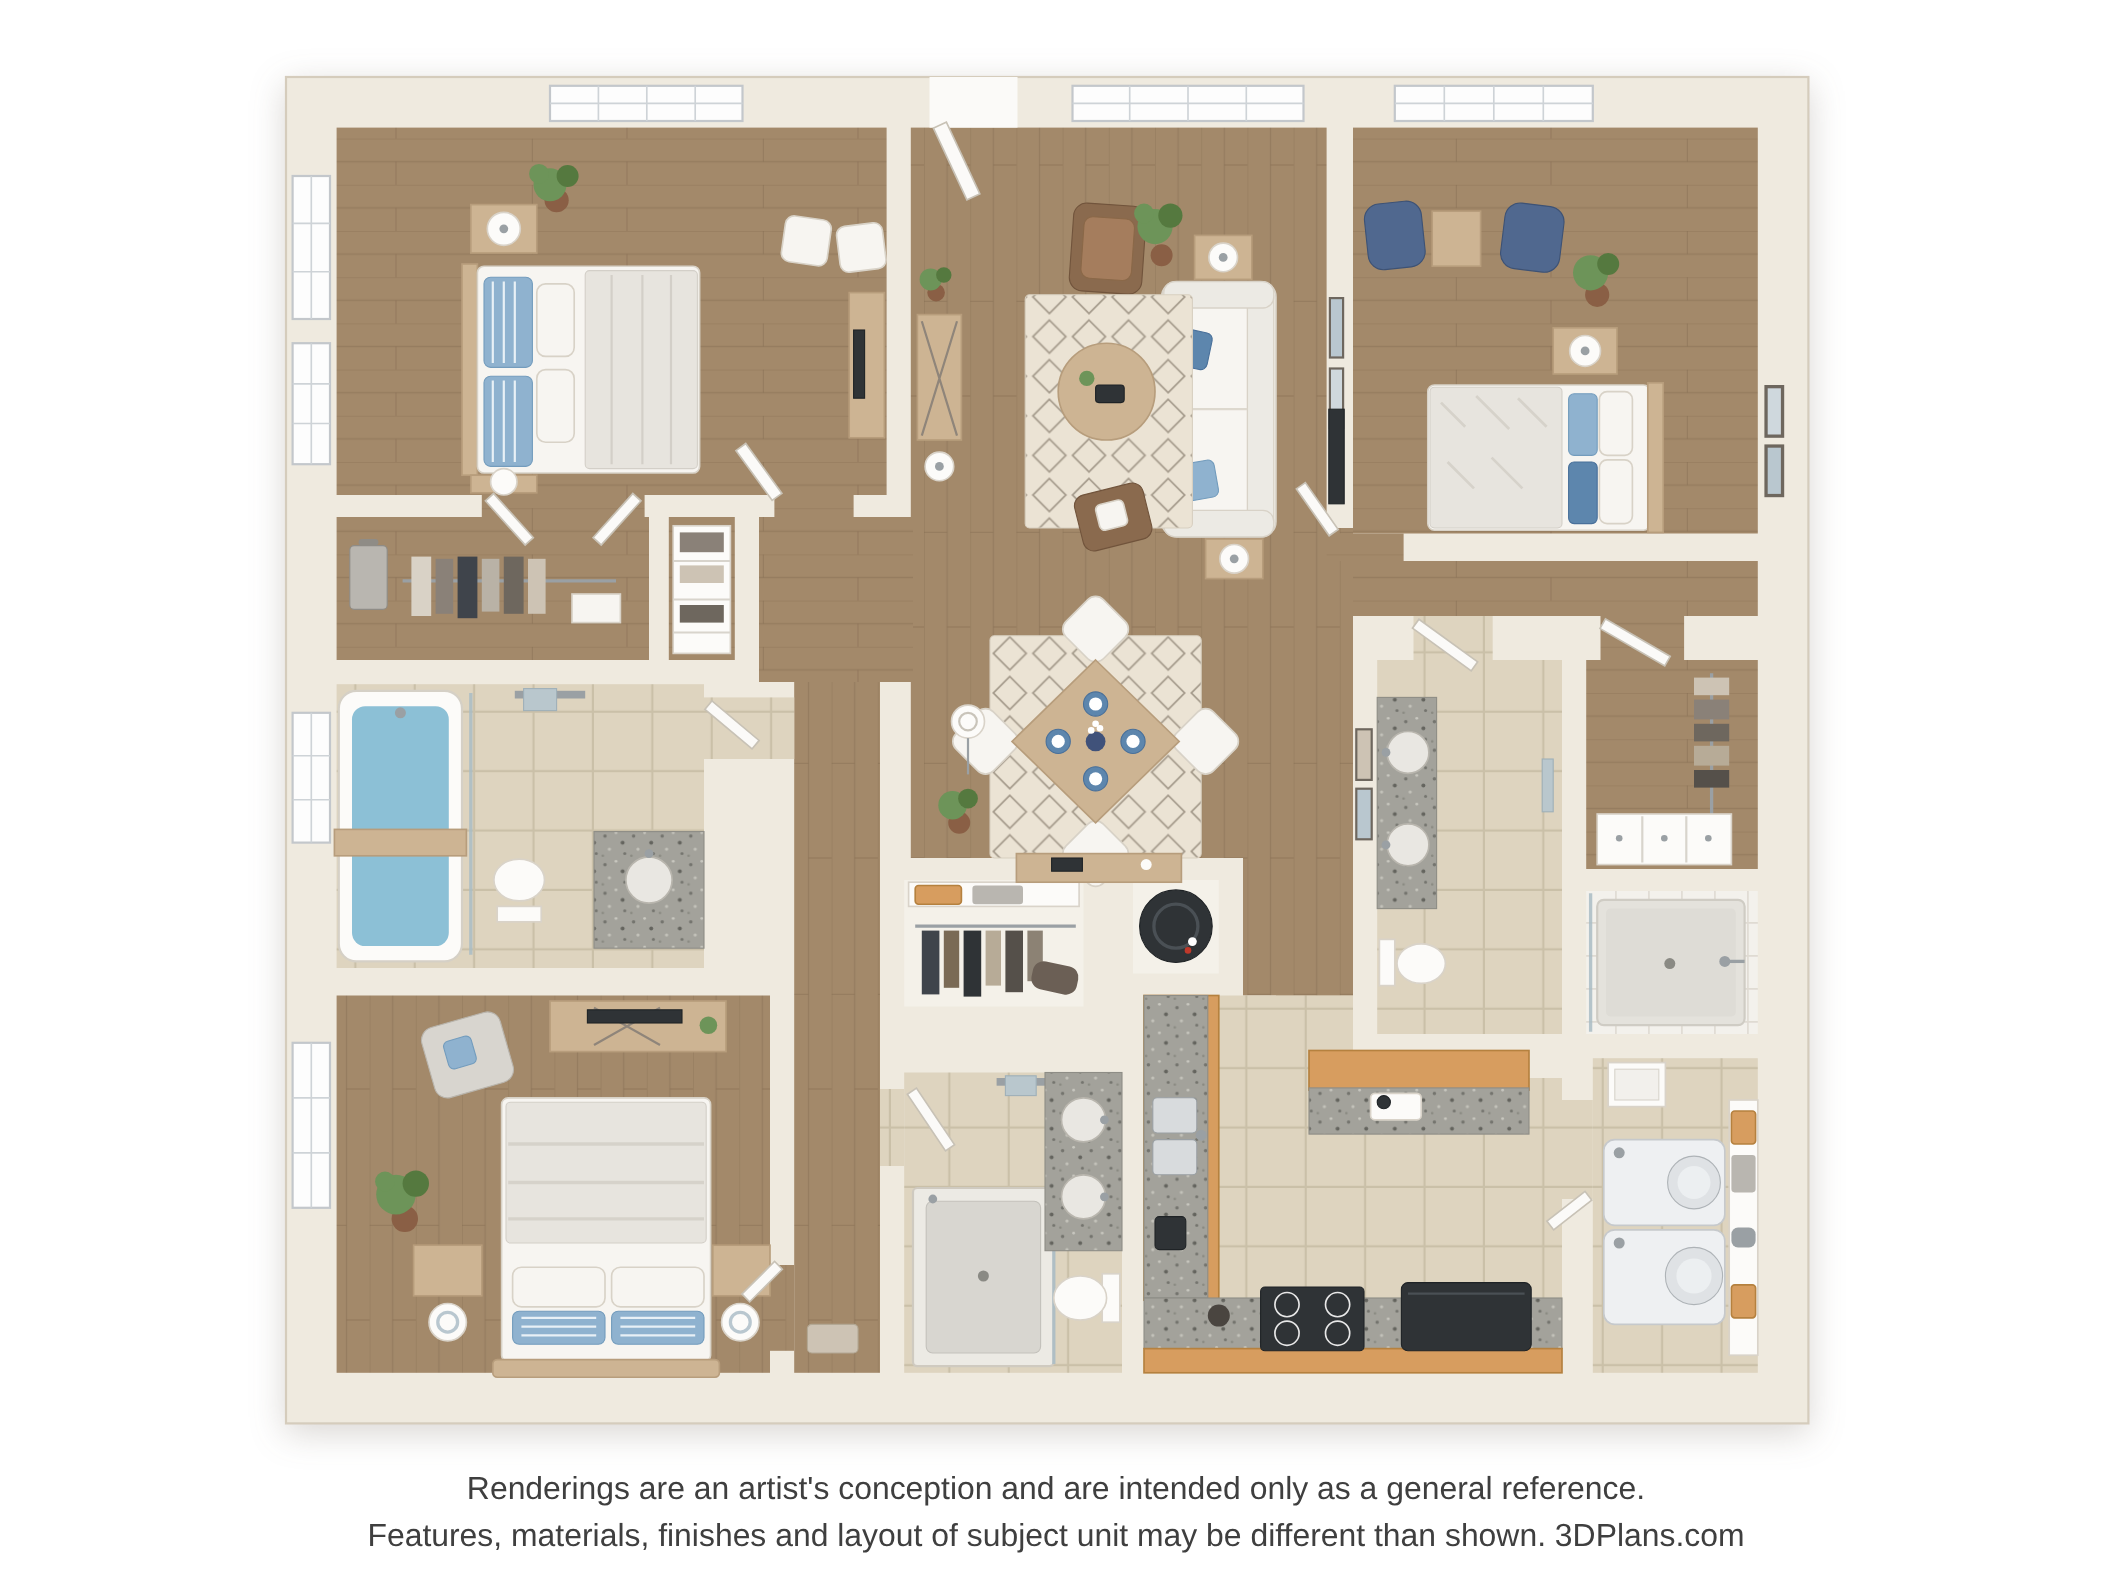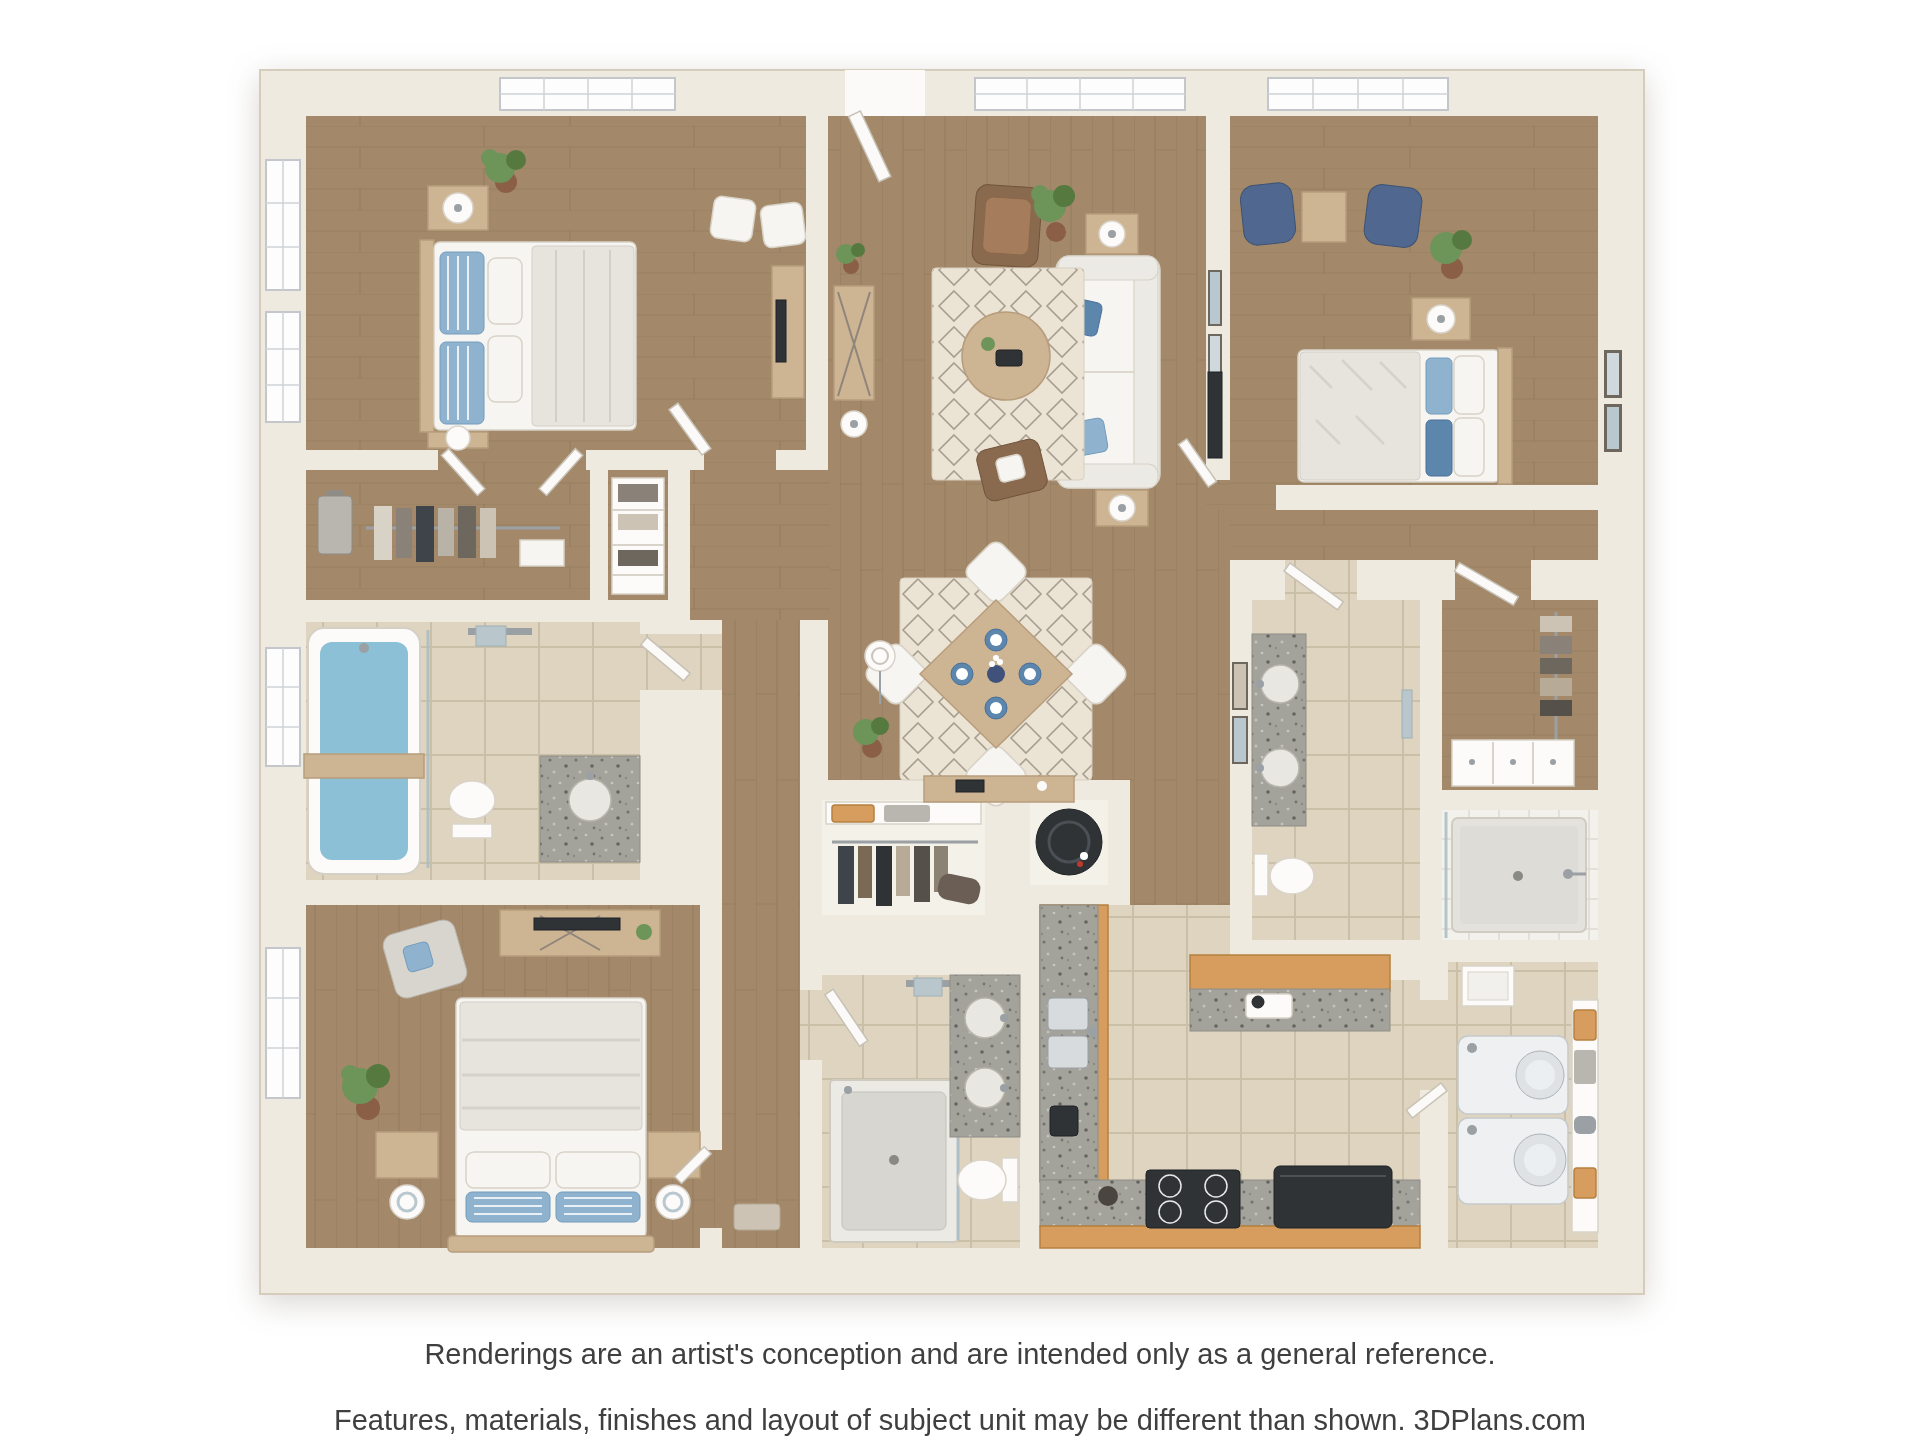--- a/index.html
+++ b/index.html
@@ -33,21 +33,21 @@
   .plant{fill:var(--plant,#6d9459);} .plant2{fill:var(--plantDark,#55793f);}
   .pot{fill:#8a5f45;}
   .metal{fill:var(--metal,#9aa0a4);} .metl{stroke:var(--metal,#9aa0a4);fill:none;}
   .white{fill:#fcfbf9;stroke:#d9d3c9;stroke-width:1.5;}
   .frame{fill:var(--frame,#6e675e);}
   .glassl{stroke:var(--glass,#a9bcc4);stroke-width:3;fill:none;opacity:.85;}
   .towel{fill:#b9c7cd;stroke:#9fb0b8;stroke-width:1;}
   .sink{fill:#e9e7e2;stroke:#b9b6ae;stroke-width:1.5;}
   .disclaimer{position:absolute;left:0;width:1920px;text-align:center;
               font-size:29px;color:var(--text,#3f3f3f);}
-  .dl1{top:1338px;} .dl2{top:1380px;margin-top:24px;}
+  .dl1{top:1338px;} .dl2{top:1380px;}
 </style>
 </head>
 <body>
 
 <div class="canvas">
 <svg class="plan-svg" width="1920" height="1440" viewBox="0 0 1920 1440">
   <defs>
     <pattern id="pWoodV" width="42" height="210" patternUnits="userSpaceOnUse">
       <rect width="42" height="210" class="pwv"></rect>
       <path d="M0 0V210M21 0V210" class="pwl" stroke-width="1.2" opacity=".4"></path>

